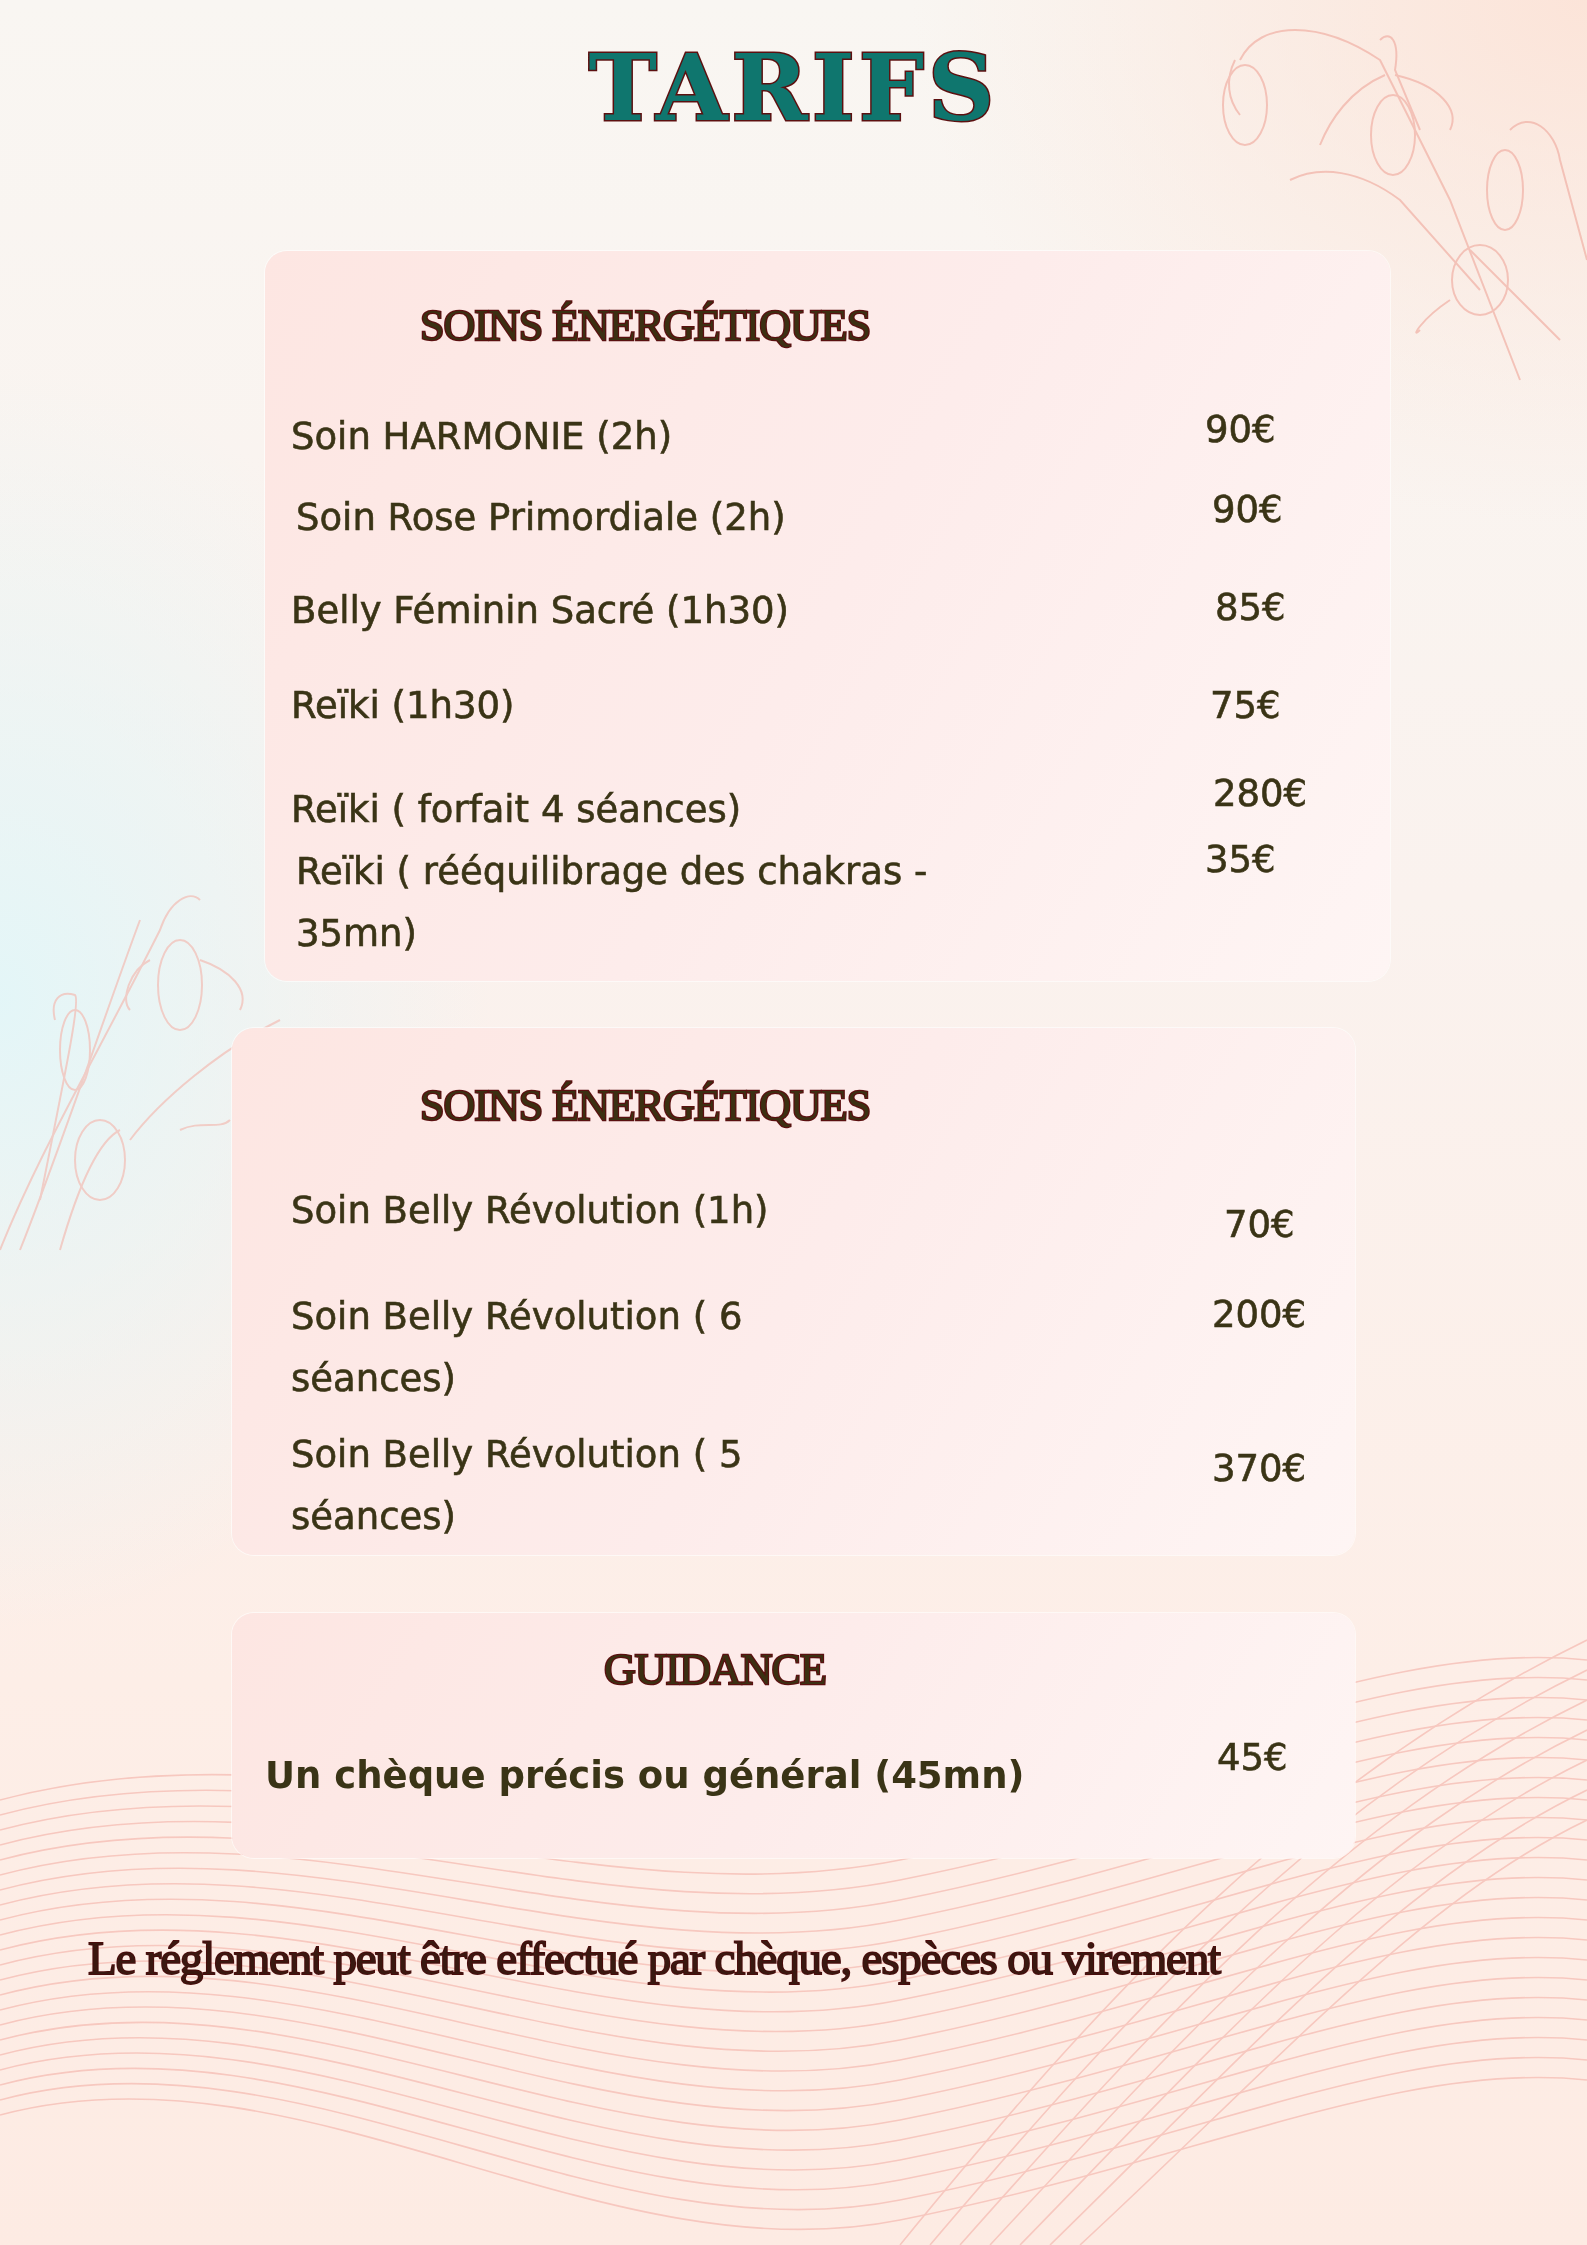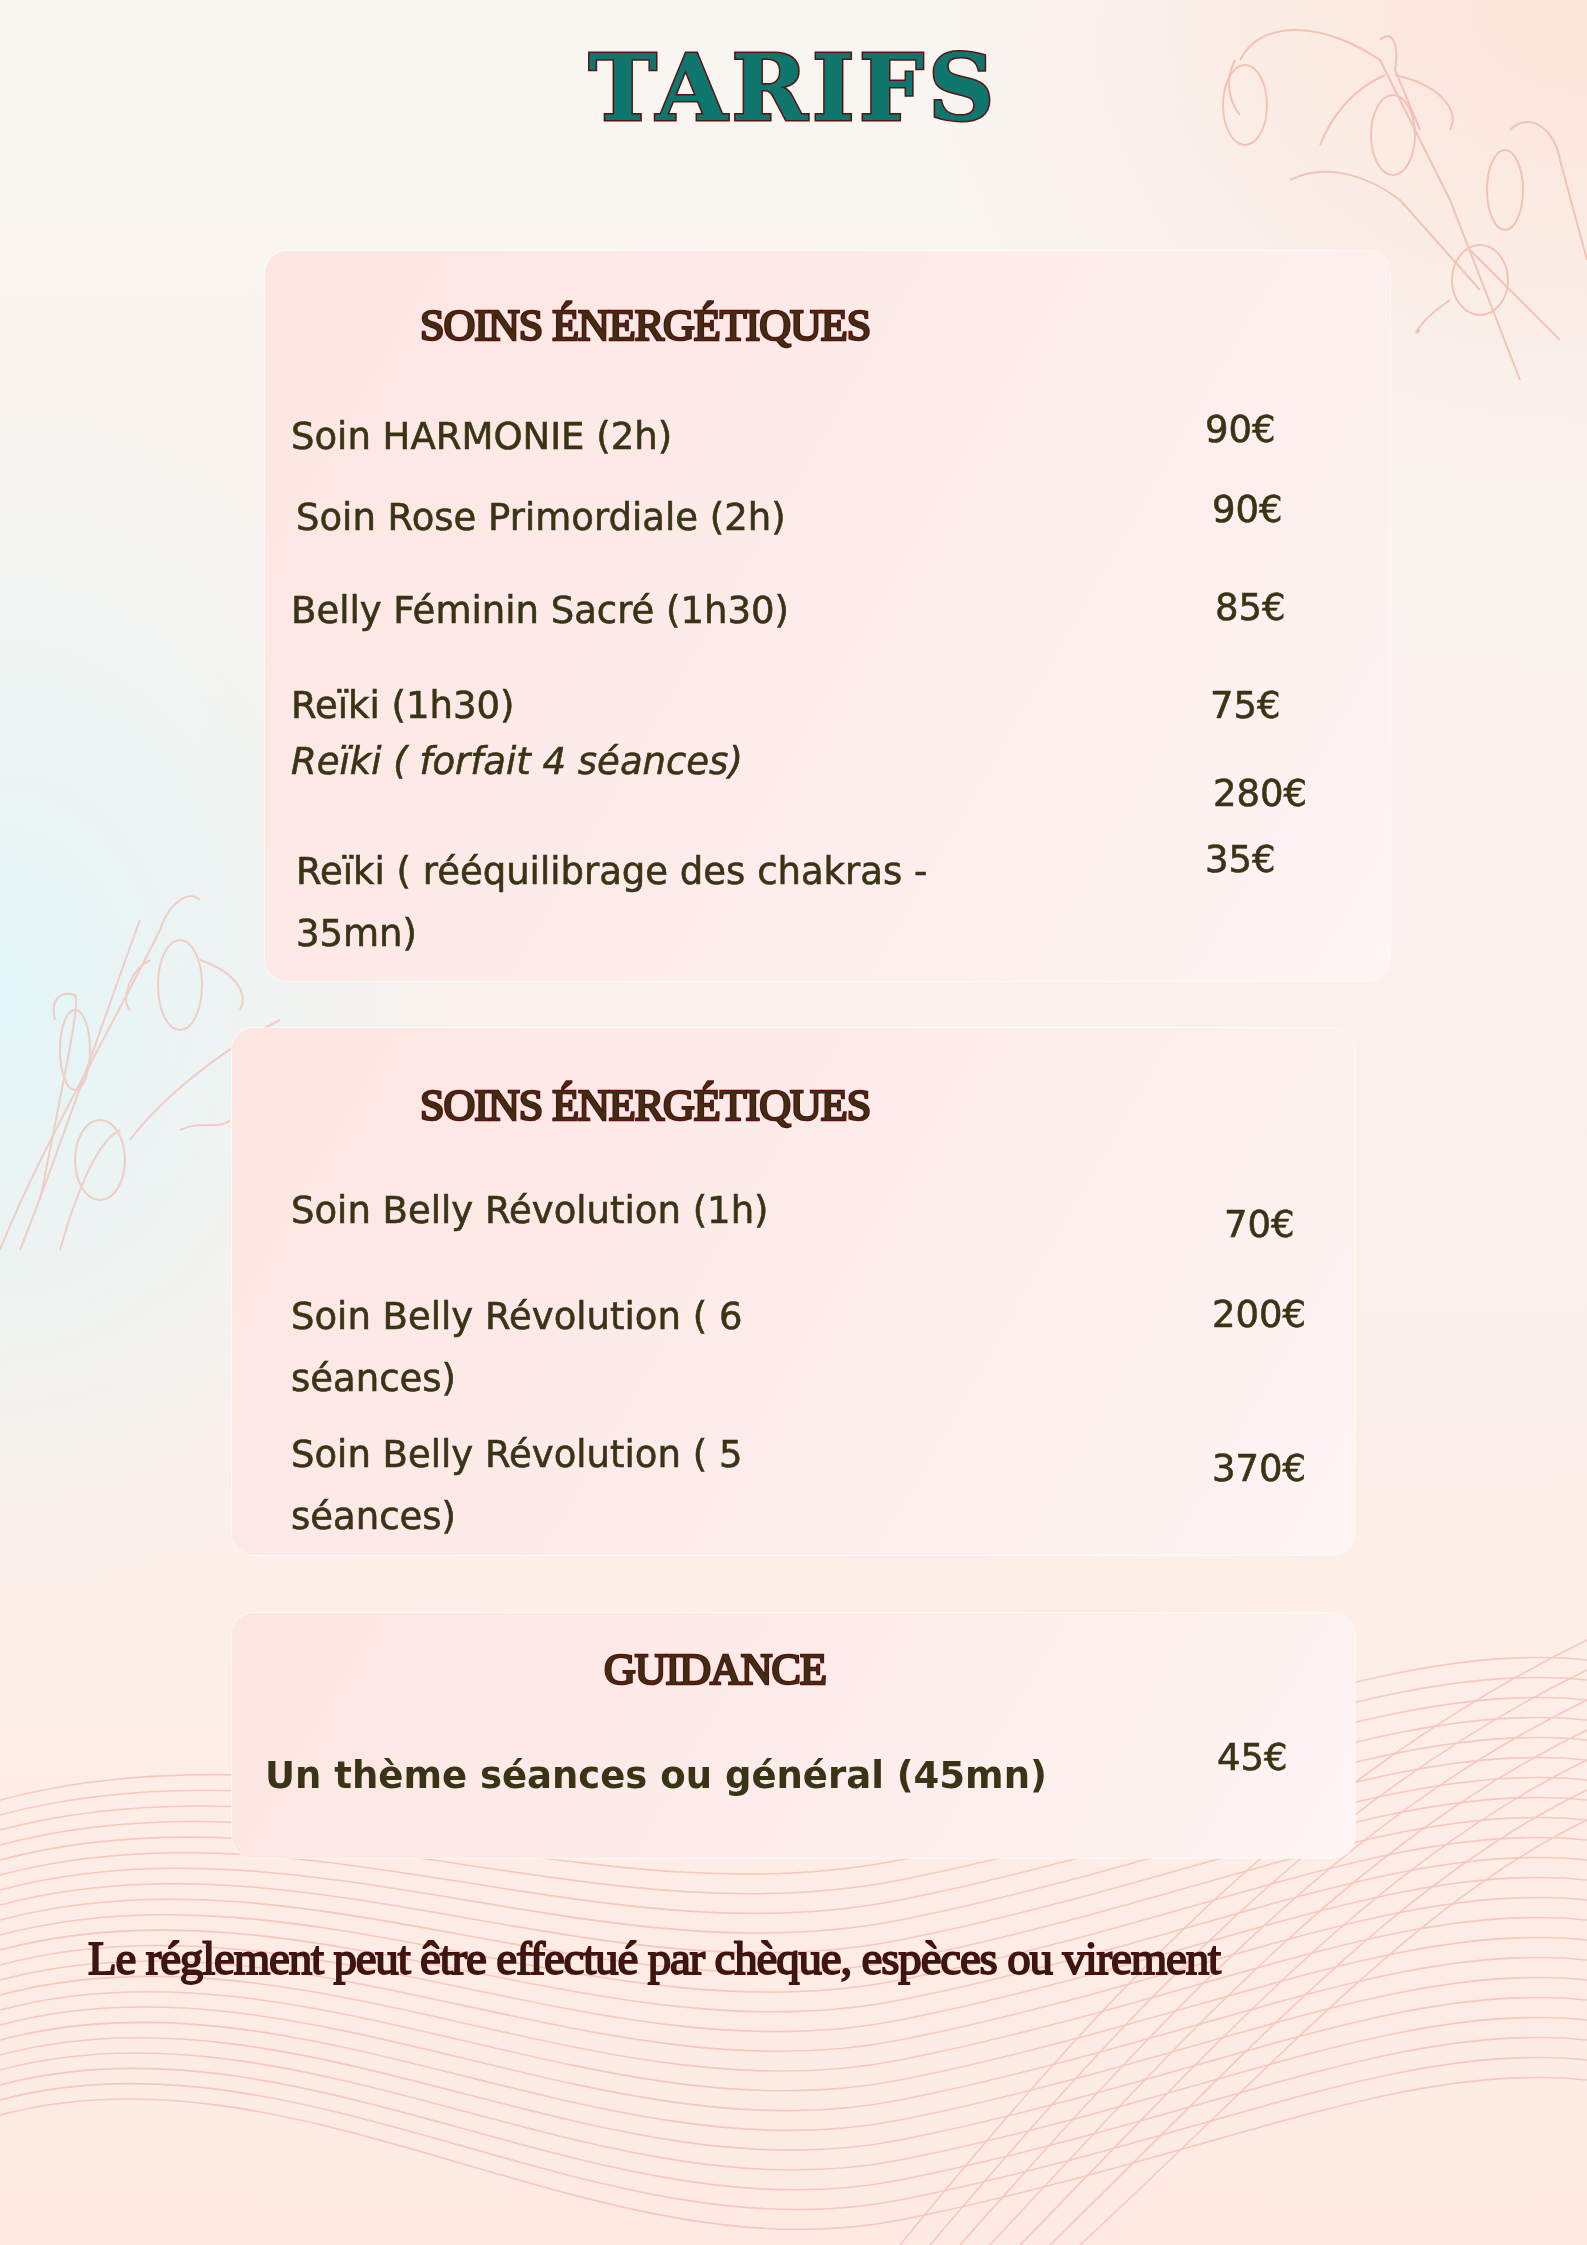--- a/index.html
+++ b/index.html
@@ -155,21 +155,21 @@
   </div>
   <div>
     <span class="item-label" style="left:26px; top:329px;">Belly Féminin Sacré (1h30)</span>
     <span class="item-price" style="left:950px; top:326px;">85€</span>
   </div>
   <div>
     <span class="item-label" style="left:26px; top:424px;">Reïki (1h30)</span>
     <span class="item-price" style="left:945px; top:424px;">75€</span>
   </div>
   <div>
-    <span class="item-label" style="left:26px; top:480px;font-style:italic;">Reïki ( forfait 4 séances)</span>
+    <span class="item-label" style="left:26px; top:528px;">Reïki ( forfait 4 séances)</span>
     <span class="item-price" style="left:948px; top:512px;">280€</span>
   </div>
   <div>
     <span class="item-label wrap" style="left:31px; top:590px; width:760px;">Reïki ( rééquilibrage des chakras - 35mn)</span>
     <span class="item-price" style="left:940px; top:578px;">35€</span>
   </div>
 </section>
 
 <section class="card" style="left:232px; top:1028px; width:1123px; height:527px;">
   <h2 class="card-heading" style="left:188px; top:56px;">SOINS ÉNERGÉTIQUES</h2>
@@ -185,18 +185,18 @@
   <div>
     <span class="item-label wrap" style="left:59px; top:396px; width:470px;">Soin Belly Révolution ( 5 séances)</span>
     <span class="item-price" style="left:980px; top:410px;">370€</span>
   </div>
 </section>
 
 <section class="card" style="left:232px; top:1613px; width:1123px; height:245px;">
   <h2 class="card-heading" style="left:372px; top:35px;">GUIDANCE</h2>
 
   <div>
-    <span class="item-label bold" style="left:33px; top:132px;">Un thème séances ou général (45mn)</span>
+    <span class="item-label bold" style="left:33px; top:132px;">Un chèque précis ou général (45mn)</span>
     <span class="item-price" style="left:985px; top:114px;">45€</span>
   </div>
 </section>
 
 <p class="footer-note">Le réglement peut être effectué par chèque, espèces ou virement</p>
 
 </body></html>

